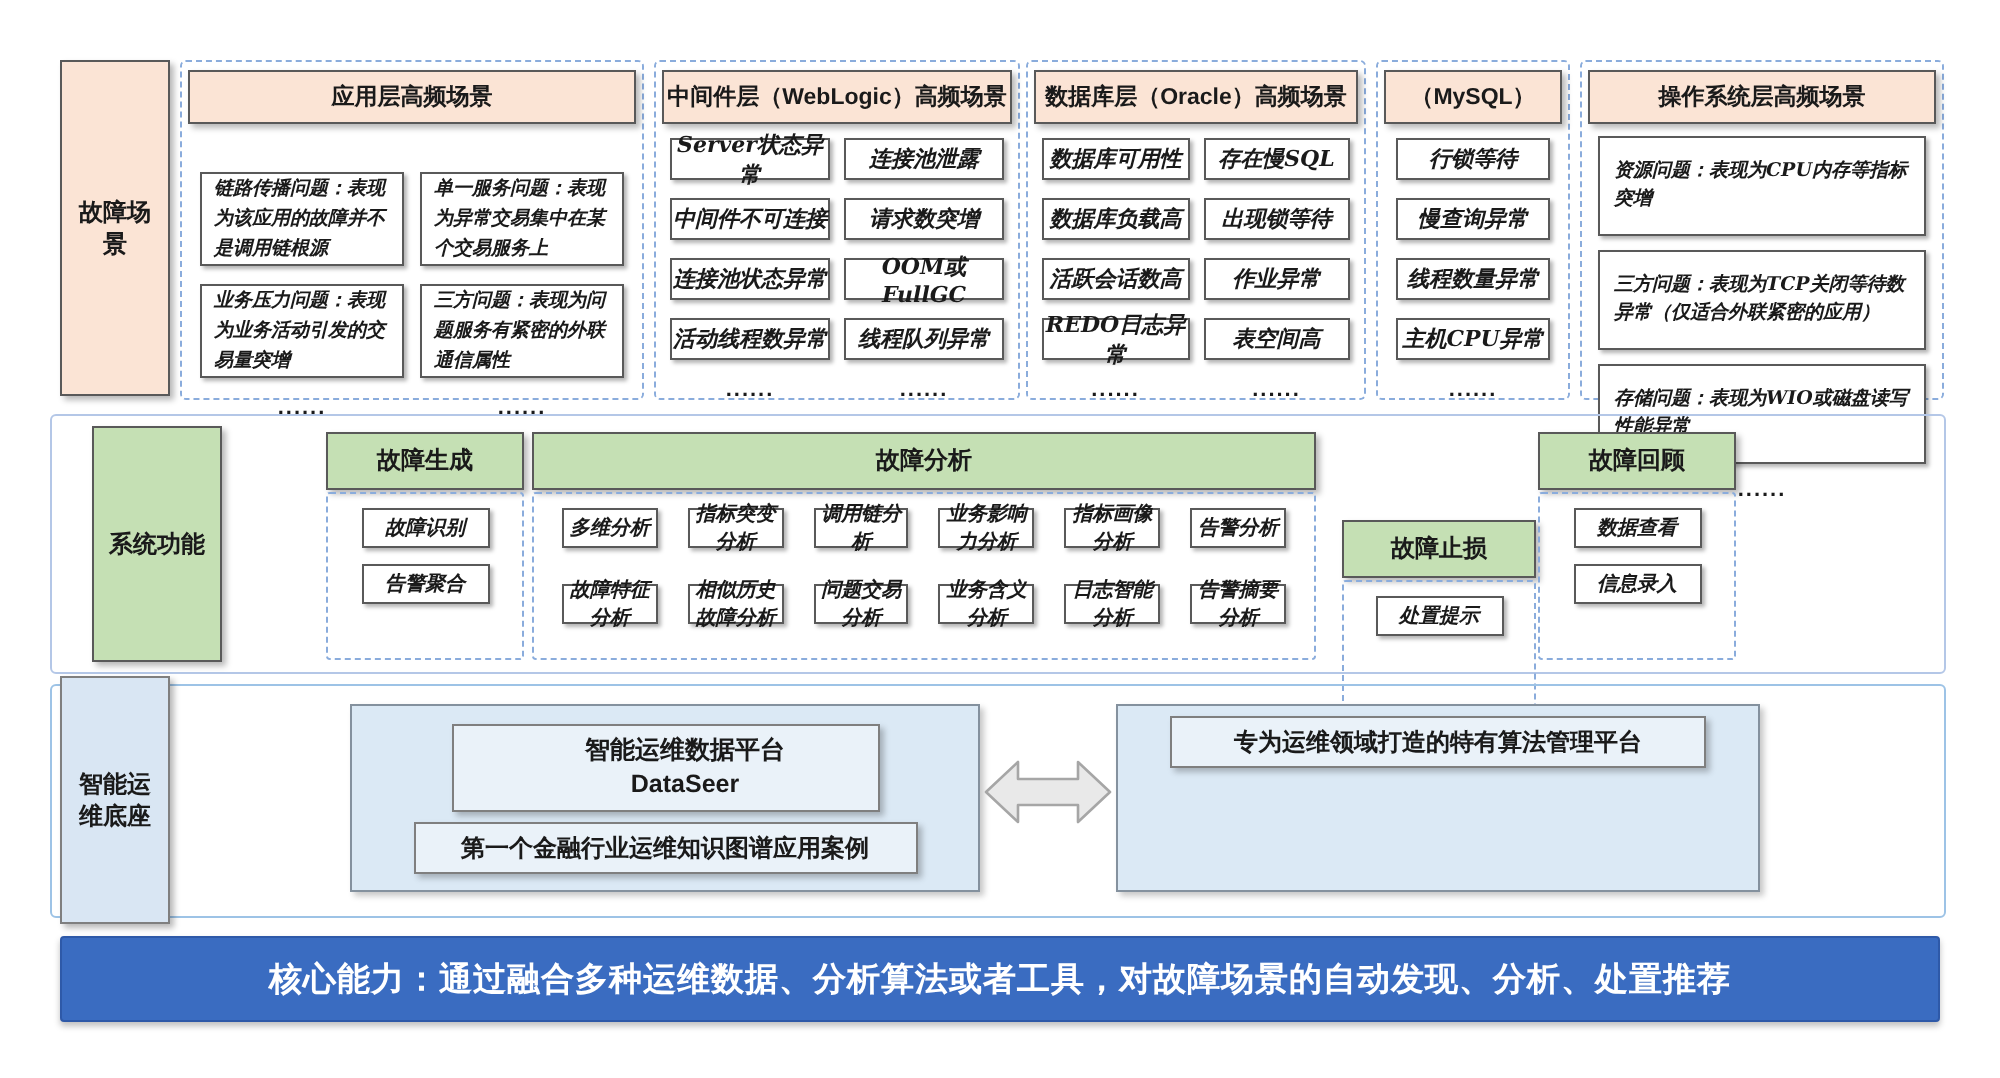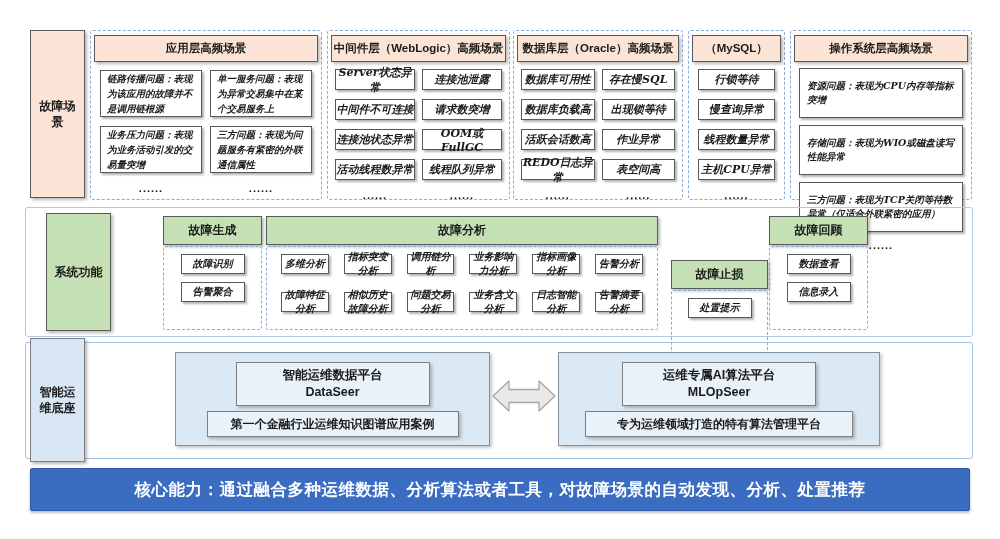--- a/index.html
+++ b/index.html
@@ -35,21 +35,21 @@
     display:flex;align-items:center;justify-content:center;text-align:center;
     font-size:11px;font-weight:600;font-style:italic;
     font-family:"DejaVu Serif","Liberation Serif",serif;
     box-sizing:border-box;
   }
   .dots{
     text-align:center;font-weight:bold;font-size:11px;letter-spacing:1px;
     align-self:center;justify-self:center;
   }
   .grid2{display:grid;grid-template-columns:1fr 1fr;}
-  .col1-grid{gap:9px 8px;padding:8px 9px 0 9px;}
+  .col1-grid{gap:9px 8px;padding:24px 9px 0 9px;}
   .col1-grid .ibox{height:47px;text-align:left;justify-content:flex-start;padding:3px 6px;font-size:9.5px;line-height:1.6;}
   .colsm-grid{gap:9px 7px;padding:7px 7px 0 7px;}
   .colsm-grid .ibox{height:21px;}
   .col4-stack{display:grid;grid-template-columns:1fr;gap:9px;padding:7px 9px 0 9px;}
   .col4-stack .ibox{height:21px;}
   .col5-stack{display:grid;grid-template-columns:1fr;gap:7px;padding:6px 8px 0 8px;}
   .col5-stack .ibox{height:50px;text-align:left;justify-content:flex-start;padding:2px 7px;font-size:9.5px;line-height:1.5;}
 
   
   .sec2-frame{left:25px;top:207px;width:948px;height:130px;border:1px solid var(--sec2border,#b4c7e7);border-radius:3px;}
@@ -72,21 +72,21 @@
   .sec3-frame{left:25px;top:342px;width:948px;height:117px;border:1px solid var(--sec3border,#9dc3e6);border-radius:3px;}
   .platform{
     top:352px;height:94px;background:var(--platformfill,#dbe9f5);
     border:1px solid #84919e;box-shadow:2px 2px 3px rgba(0,0,0,.22);
   }
   .p-title{
     width:192px;height:42px;margin:9px auto 0 auto;
     background:var(--innerboxfill,#eaf2f9);border:1px solid #7f7f7f;
     box-shadow:2px 2px 3px rgba(0,0,0,.25);
     display:flex;flex-direction:column;align-items:center;justify-content:center;
-    font-weight:bold;font-size:12.5px;line-height:1.4;text-align:center;
+    font-weight:bold;font-size:12.5px;line-height:1.4;text-align:center;padding-left:20px;
   }
   .p-sub{
     height:24px;margin:5px auto 0 auto;
     background:var(--innerboxfill,#eaf2f9);border:1px solid #7f7f7f;
     box-shadow:2px 2px 3px rgba(0,0,0,.25);
     display:flex;align-items:center;justify-content:center;
     font-weight:bold;font-size:12px;text-align:center;
   }
 
   
@@ -157,22 +157,22 @@
     <div class="ibox">线程数量异常</div>
     <div class="ibox">主机CPU异常</div>
     <div class="dots">......</div>
   </div>
 </div>
 
 <div class="abs col" style="left:790px;width:182px;">
   <div class="col-hdr">操作系统层高频场景</div>
   <div class="col5-stack">
     <div class="ibox">资源问题：表现为CPU内存等指标突增</div>
+    <div class="ibox">三方问题：表现为TCP关闭等待数异常（仅适合外联紧密的应用）</div>
     <div class="ibox">存储问题：表现为WIO或磁盘读写性能异常</div>
-    <div class="ibox">三方问题：表现为TCP关闭等待数异常（仅适合外联紧密的应用）</div>
     <div class="dots">......</div>
   </div>
 </div>
 
 <div class="abs sec2-frame"></div>
 <div class="abs band-label" style="left:46px;top:213px;width:65px;height:118px;background:var(--green,#c5e0b4);">
   <span>系统功能</span>
 </div>
 
 <div class="abs group" style="left:163px;width:99px;">
@@ -227,20 +227,16 @@
     <div>DataSeer</div>
   </div>
   <div class="p-sub" style="width:250px;">第一个金融行业运维知识图谱应用案例</div>
 </div>
 
 <svg class="abs" style="left:492px;top:376px;" width="64" height="40" viewBox="0 0 64 40">
   <polygon points="1,20 17,5 17,13.5 47,13.5 47,5 63,20 47,35 47,26.5 17,26.5 17,35" fill="#e9e9e9" stroke="#a6a6a6" stroke-width="1.3" stroke-linejoin="round"></polygon>
 </svg>
 
 <div class="abs platform" style="left:558px;width:322px;">
-  <div class="p-title">
-    <div>运维专属AI算法平台</div>
-    <div>MLOpSeer</div>
-  </div>
   <div class="p-sub" style="width:266px;">专为运维领域打造的特有算法管理平台</div>
 </div>
 
 <div class="abs core-bar">核心能力：通过融合多种运维数据、分析算法或者工具，对故障场景的自动发现、分析、处置推荐</div>
 
 </body></html>

